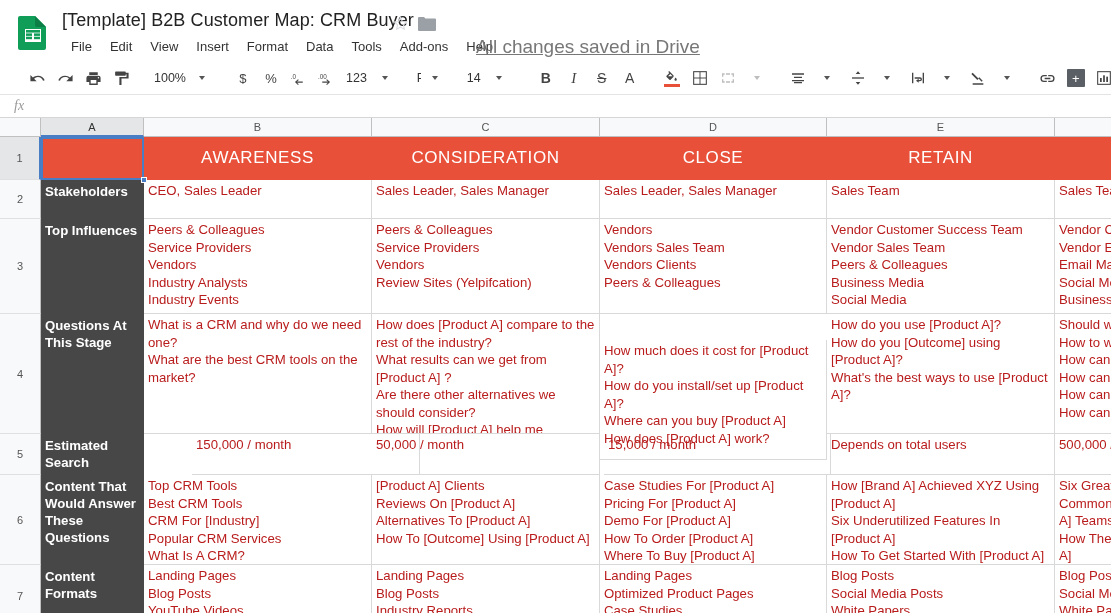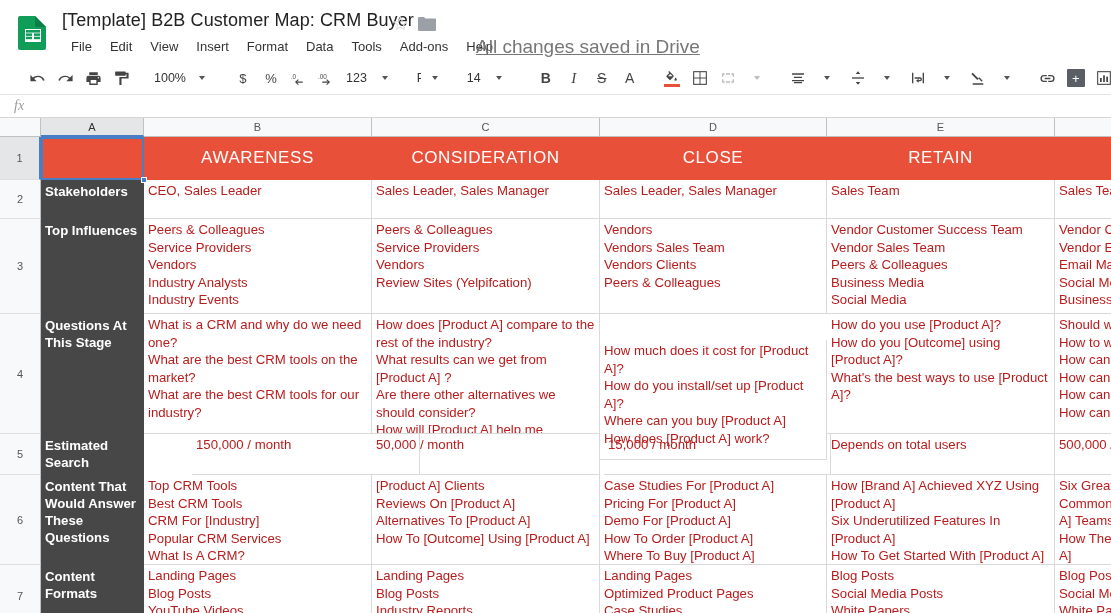--- a/index.html
+++ b/index.html
@@ -476,21 +476,20 @@
         <span class="line">Social Media</span>
         <span class="line">Business Media</span>
       </div>
       <div class="cell dark" style="left: 41px; top: 196px; width: 103px; height: 120px;">
         <span class="line">Questions At</span>
         <span class="line">This Stage</span>
       </div>
       <div class="cell" style="left: 144px; top: 196px; width: 228px; height: 120px;">
         <span class="line">What is a CRM and why do we need one?</span>
         <span class="line">What are the best CRM tools on the market?</span>
-        <span class="line">What are the best CRM tools for our industry?</span>
       </div>
       <div class="cell" style="left: 372px; top: 196px; width: 228px; height: 120px;">
         <span class="line">How does [Product A] compare to the rest of the industry?</span>
         <span class="line">What results can we get from [Product A] ?</span>
         <span class="line">Are there other alternatives we should consider?</span>
         <span class="line">How will [Product A] help me [Outcome]?</span>
       </div>
       <div class="cell" style="left: 600px; top: 196px; width: 227px; height: 120px; margin-top: 26px;">
         <span class="line">How much does it cost for [Product A]?</span>
         <span class="line">How do you install/set up [Product A]?</span>

